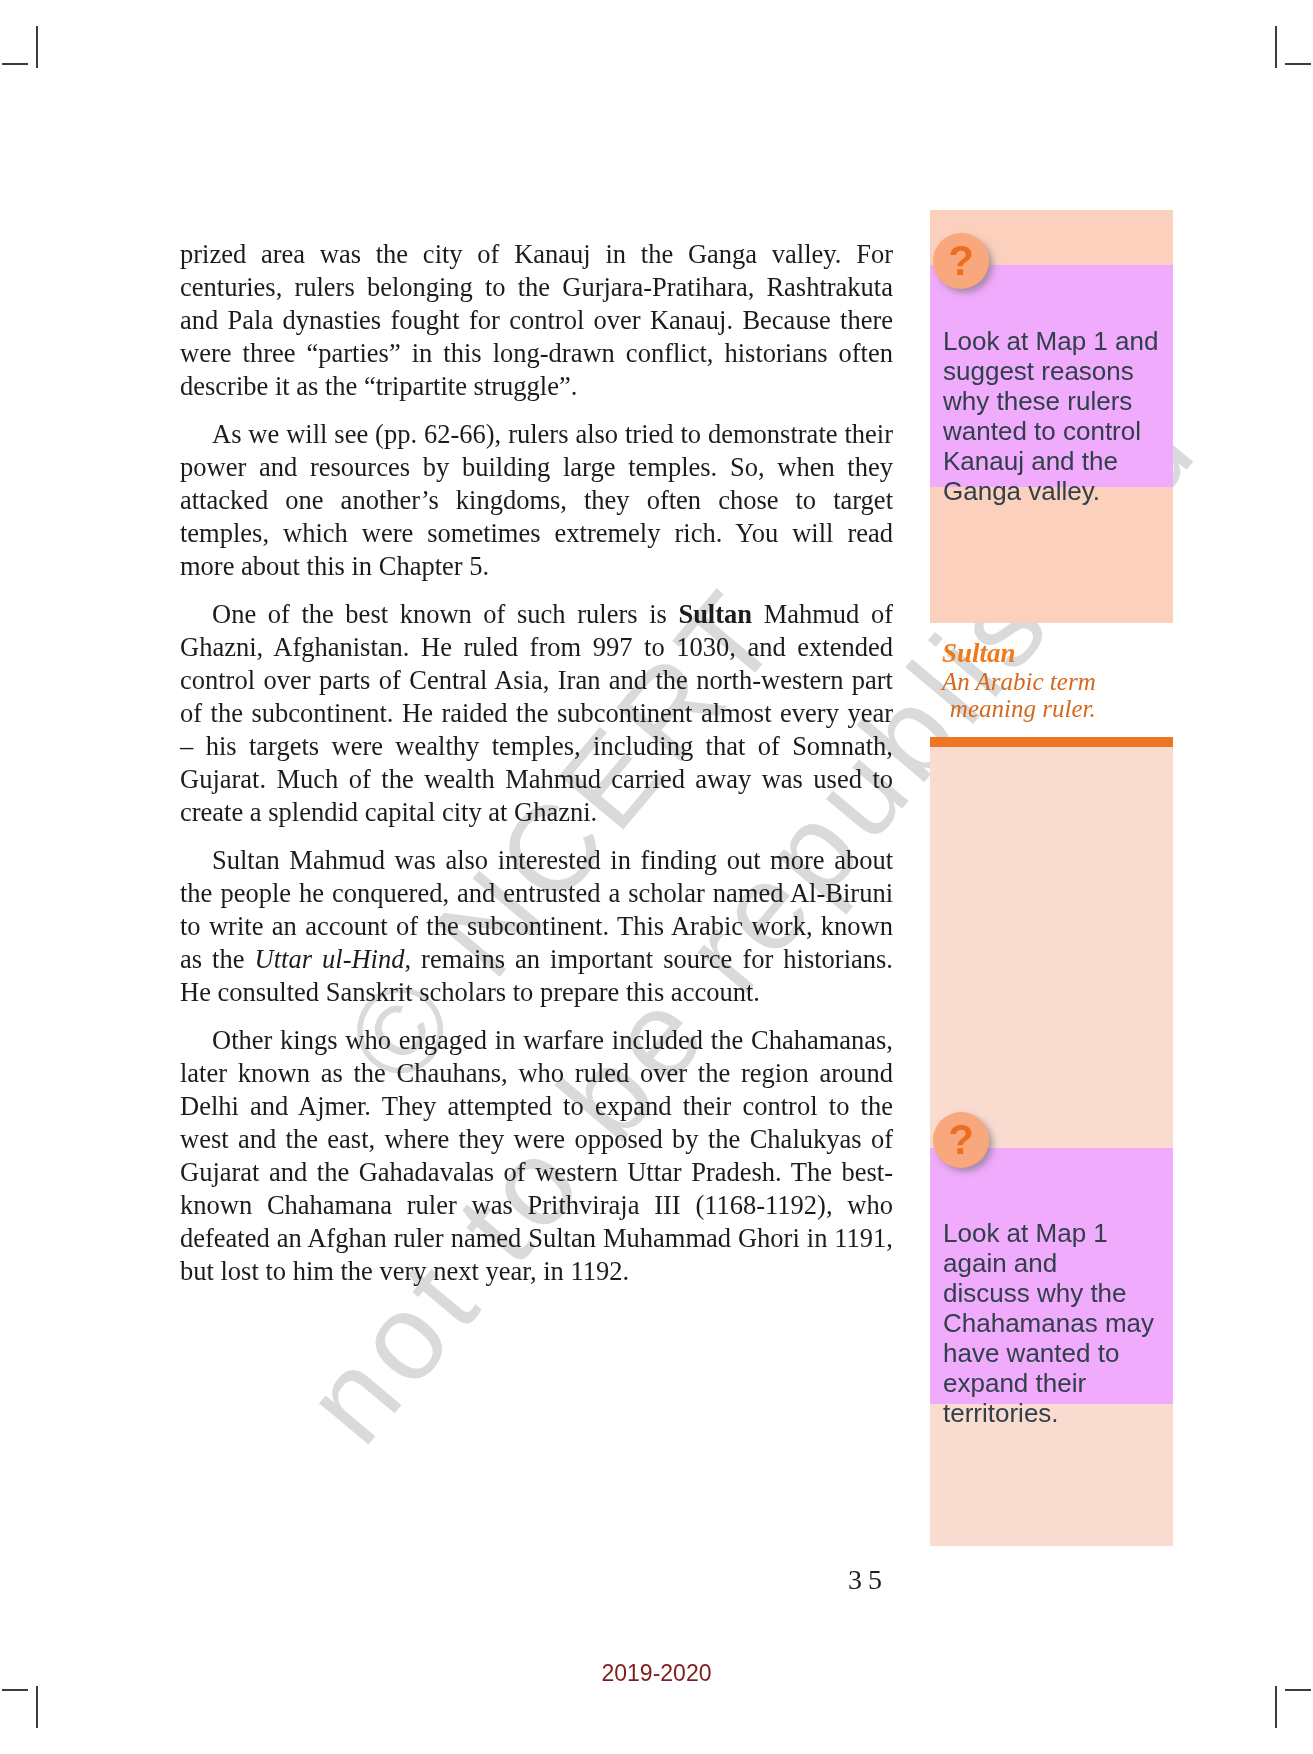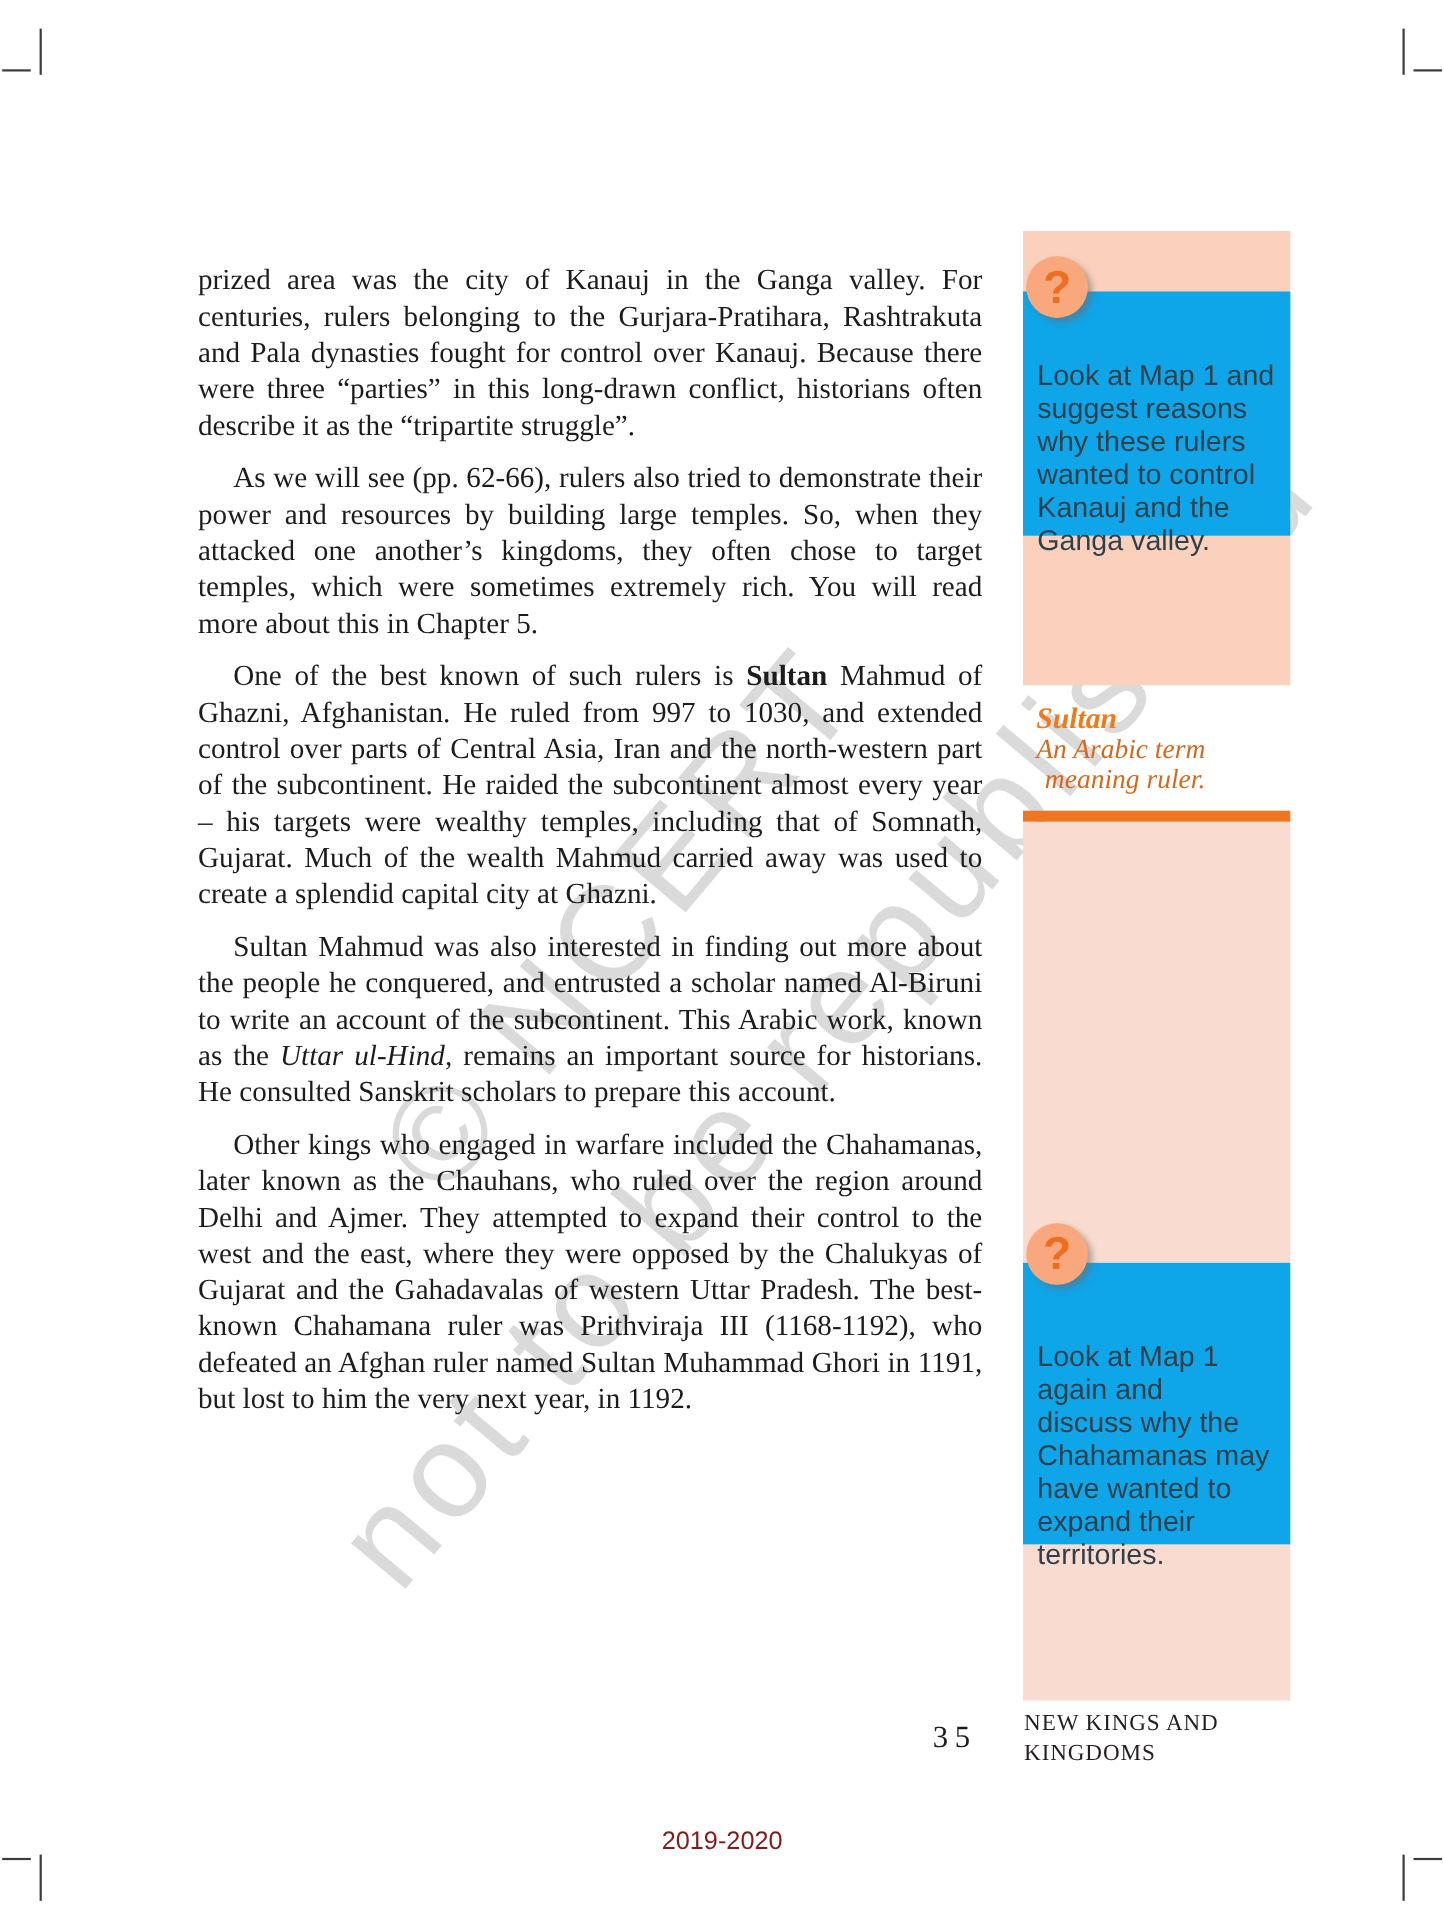--- a/index.html
+++ b/index.html
@@ -46,21 +46,21 @@
   .body-col p.indent{text-indent:32px;}
   .b{font-weight:bold;}
   .i{font-style:italic;}
   
   .peach{position:absolute;left:930px;width:243px;z-index:1;}
   .p1{top:210px;height:413px;background:#FBD1BE;}
   .p2{top:747px;height:401px;background:#FADBD0;}
   .p3{top:1404px;height:142px;background:#FADBD0;}
   .bluebox{
     position:absolute;left:930px;width:243px;
-    background:#0ea5e9;
+    background:#f0abfc;
     font-family:"Liberation Sans", sans-serif;
     font-size:26px;line-height:30px;
     color:#30404a;
     box-sizing:border-box;
     z-index:2;
     white-space:pre-line;
   }
   .b1{top:265px;height:222px;padding:31px 8px 0 13px;}
   .b2{top:1148px;height:256px;padding:40px 8px 16px 13px;}
   .qicon{
@@ -176,17 +176,15 @@
 have wanted to
 expand their
 territories.</span>
   </div>
   <div class="qicon i2">
     <span>?</span>
   </div>
   <div class="peach p3"></div>
 
   <div class="page-num">35</div>
-  <div class="footer-title">NEW KINGS AND
-KINGDOMS</div>
   <div class="year">2019-2020</div>
 
 </div>
 
 </body></html>

